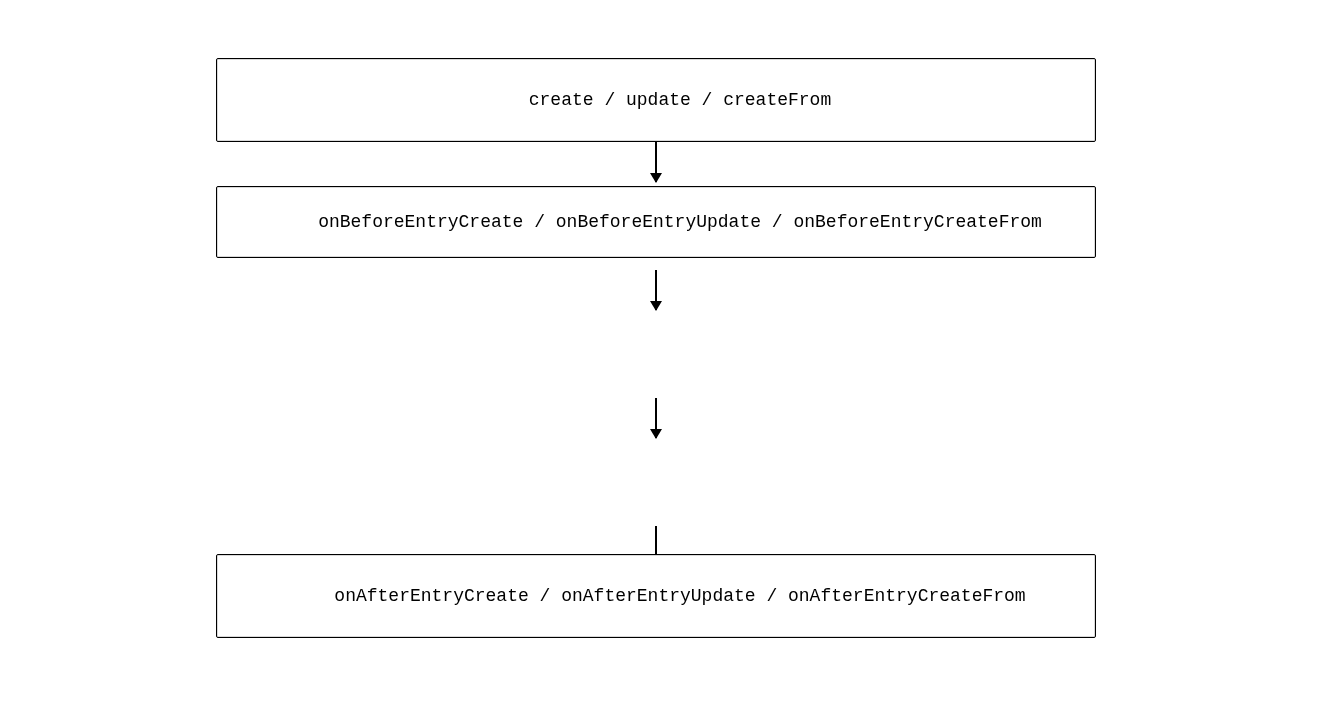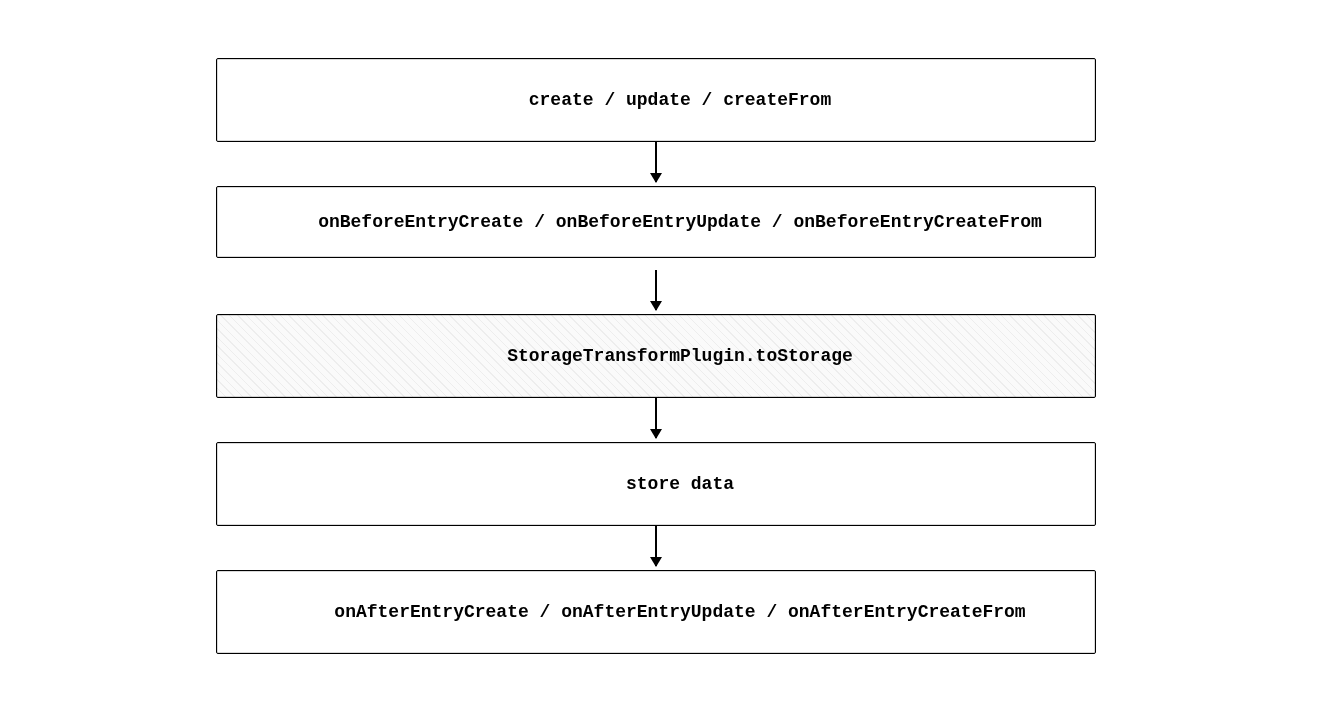--- a/index.html
+++ b/index.html
@@ -17,21 +17,21 @@
   }
   .box {
     position: absolute;
     left: 216px;
     width: 880px;
     border: 1.5px solid #000;
     box-sizing: border-box;
     display: flex;
     align-items: center;
     justify-content: center;
-    font-weight: bold;
+    font-weight: normal;
     font-size: 18px;
     color: #000;
     background: #fff;
     
     box-shadow: 0 0 0 1px rgba(0,0,0,0.15) inset;
     border-radius: 2px;
     padding-left: 48px;
   }
   .box.hatched {
     background-image: repeating-linear-gradient(
@@ -69,27 +69,21 @@
   <div class="box" style="top:58px;height:84px">
     <span>create / update / createFrom</span>
   </div>
   <div class="arrow" style="top:142px;height:40px"></div>
 
   <div class="box" style="top:186px;height:72px">
     <span>onBeforeEntryCreate / onBeforeEntryUpdate / onBeforeEntryCreateFrom</span>
   </div>
   <div class="arrow" style="top:270px;height:40px"></div>
 
-  <div class="box hatched" style="top:314px;height:84px">
-    <span>StorageTransformPlugin.toStorage</span>
-  </div>
   <div class="arrow" style="top:398px;height:40px"></div>
 
-  <div class="box" style="top:442px;height:84px">
-    <span>store data</span>
-  </div>
   <div class="arrow" style="top:526px;height:40px"></div>
 
-  <div class="box" style="top:570px;height:84px">
+  <div class="box" style="top:554px;height:84px">
     <span>onAfterEntryCreate / onAfterEntryUpdate / onAfterEntryCreateFrom</span>
   </div>
 
 </div>
 
 </body></html>

